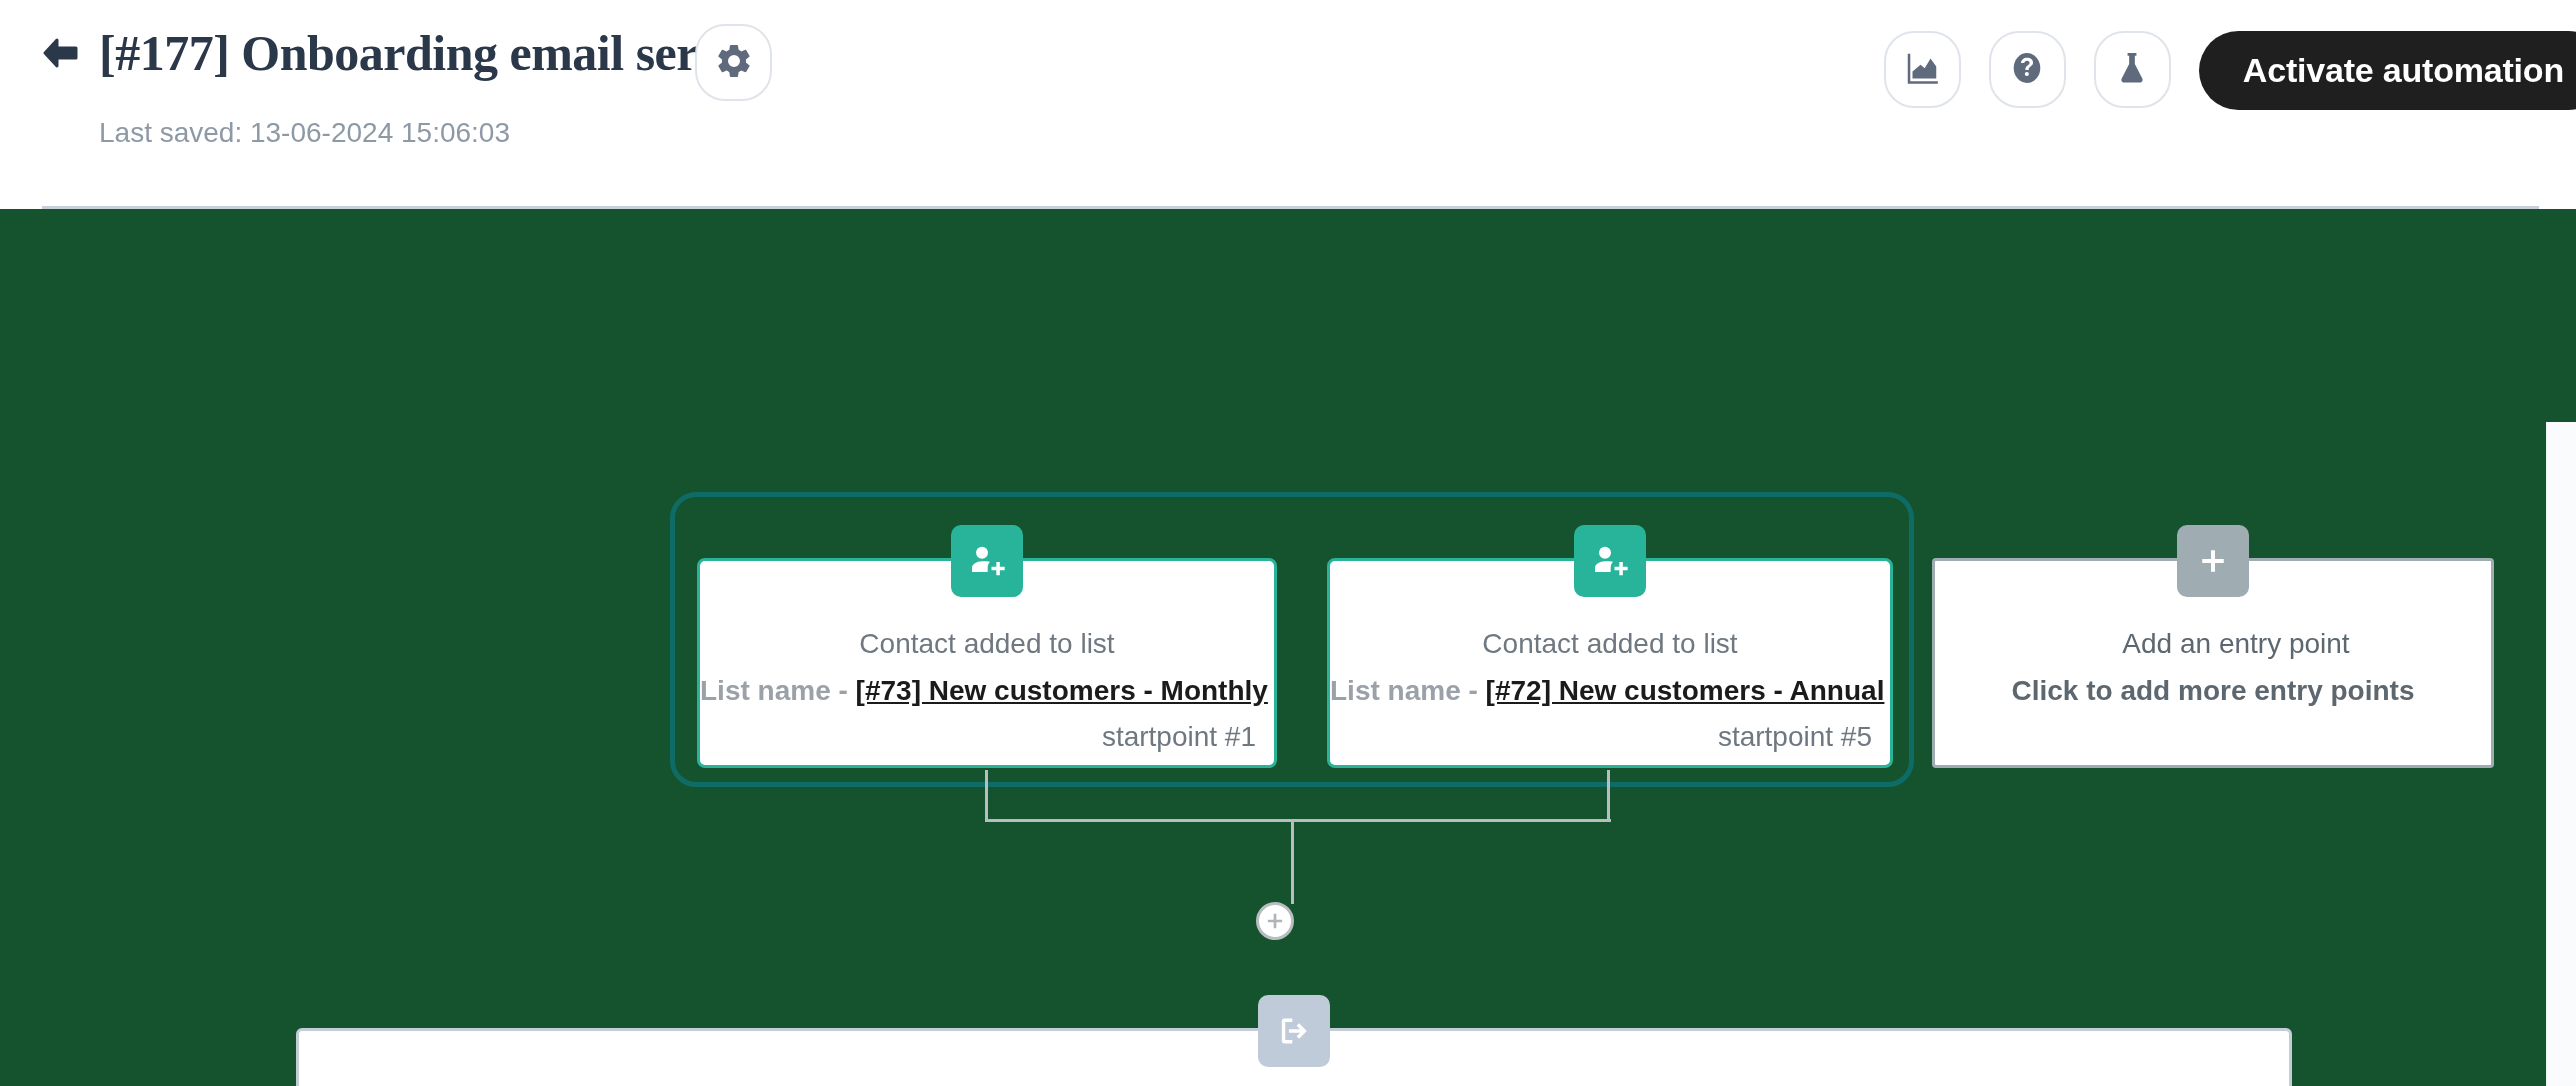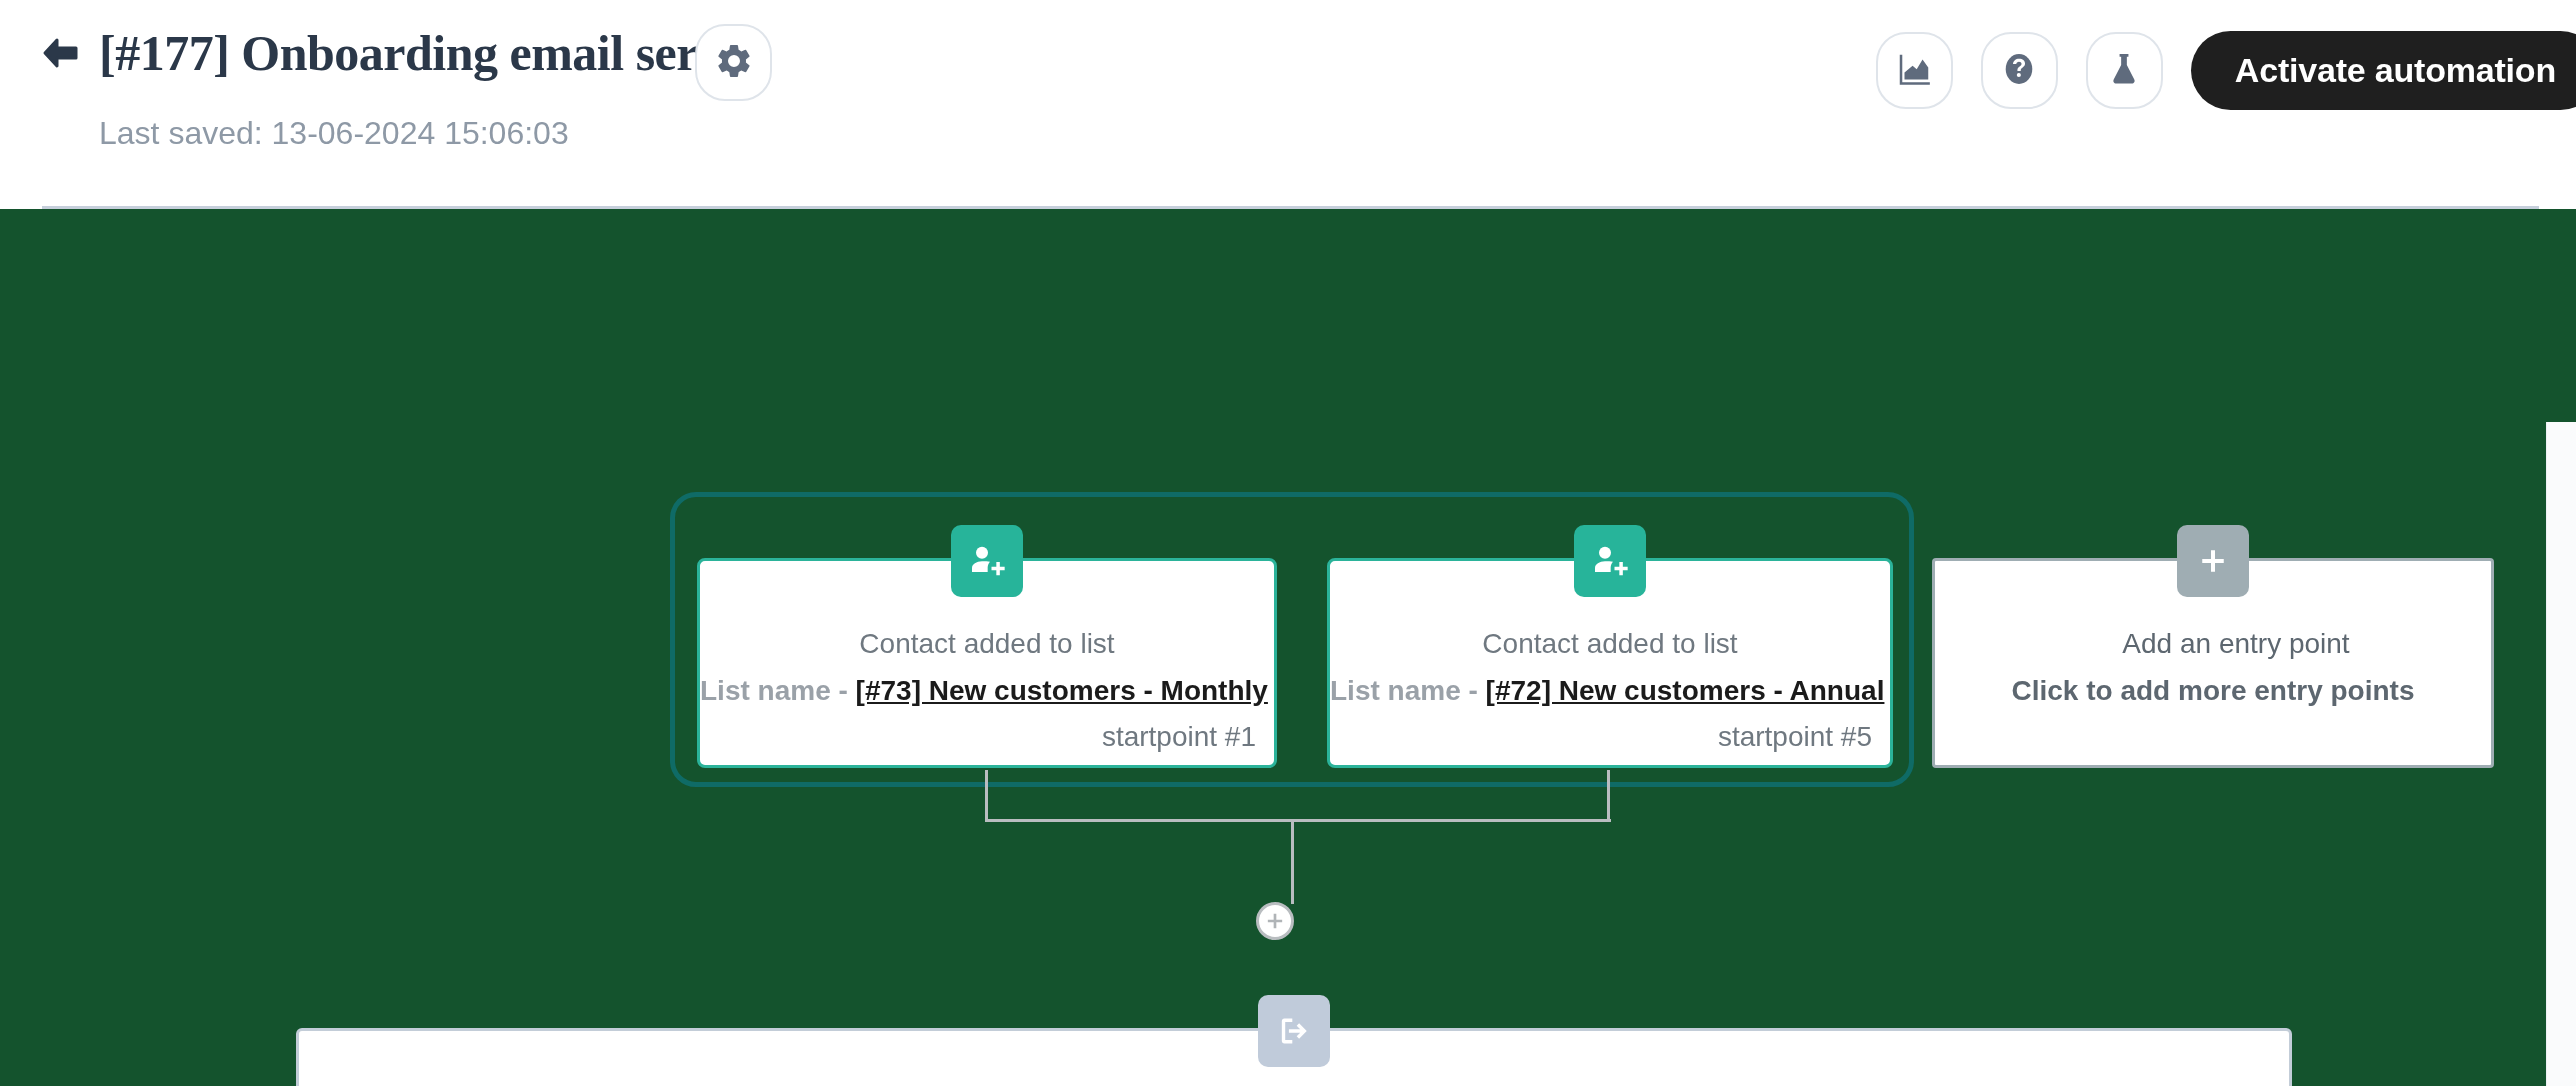--- a/index.html
+++ b/index.html
@@ -56,31 +56,31 @@
     background: #ffffff;
     display: flex;
     align-items: center;
     justify-content: center;
     cursor: pointer;
   }
 
   .last-saved {
     position: absolute;
     left: 99px; top: 116px;
-    font-size: 32px;
+    font-size: 28px;
     line-height: 34px;
     color: #8e99a6;
     white-space: nowrap;
   }
 
   .header-actions {
     position: absolute;
-    right: 12px; top: 31px;
-    display: flex;
-    align-items: center;
+    right: 4px; top: 31px;
+    display: flex;
+    align-items: flex-start;
     gap: 28px;
     height: 79px;
   }
 
   .icon-button {
     width: 77px; height: 77px;
     border: 2px solid #dfe4ea;
     border-radius: 30px;
     background: #ffffff;
     display: flex;

